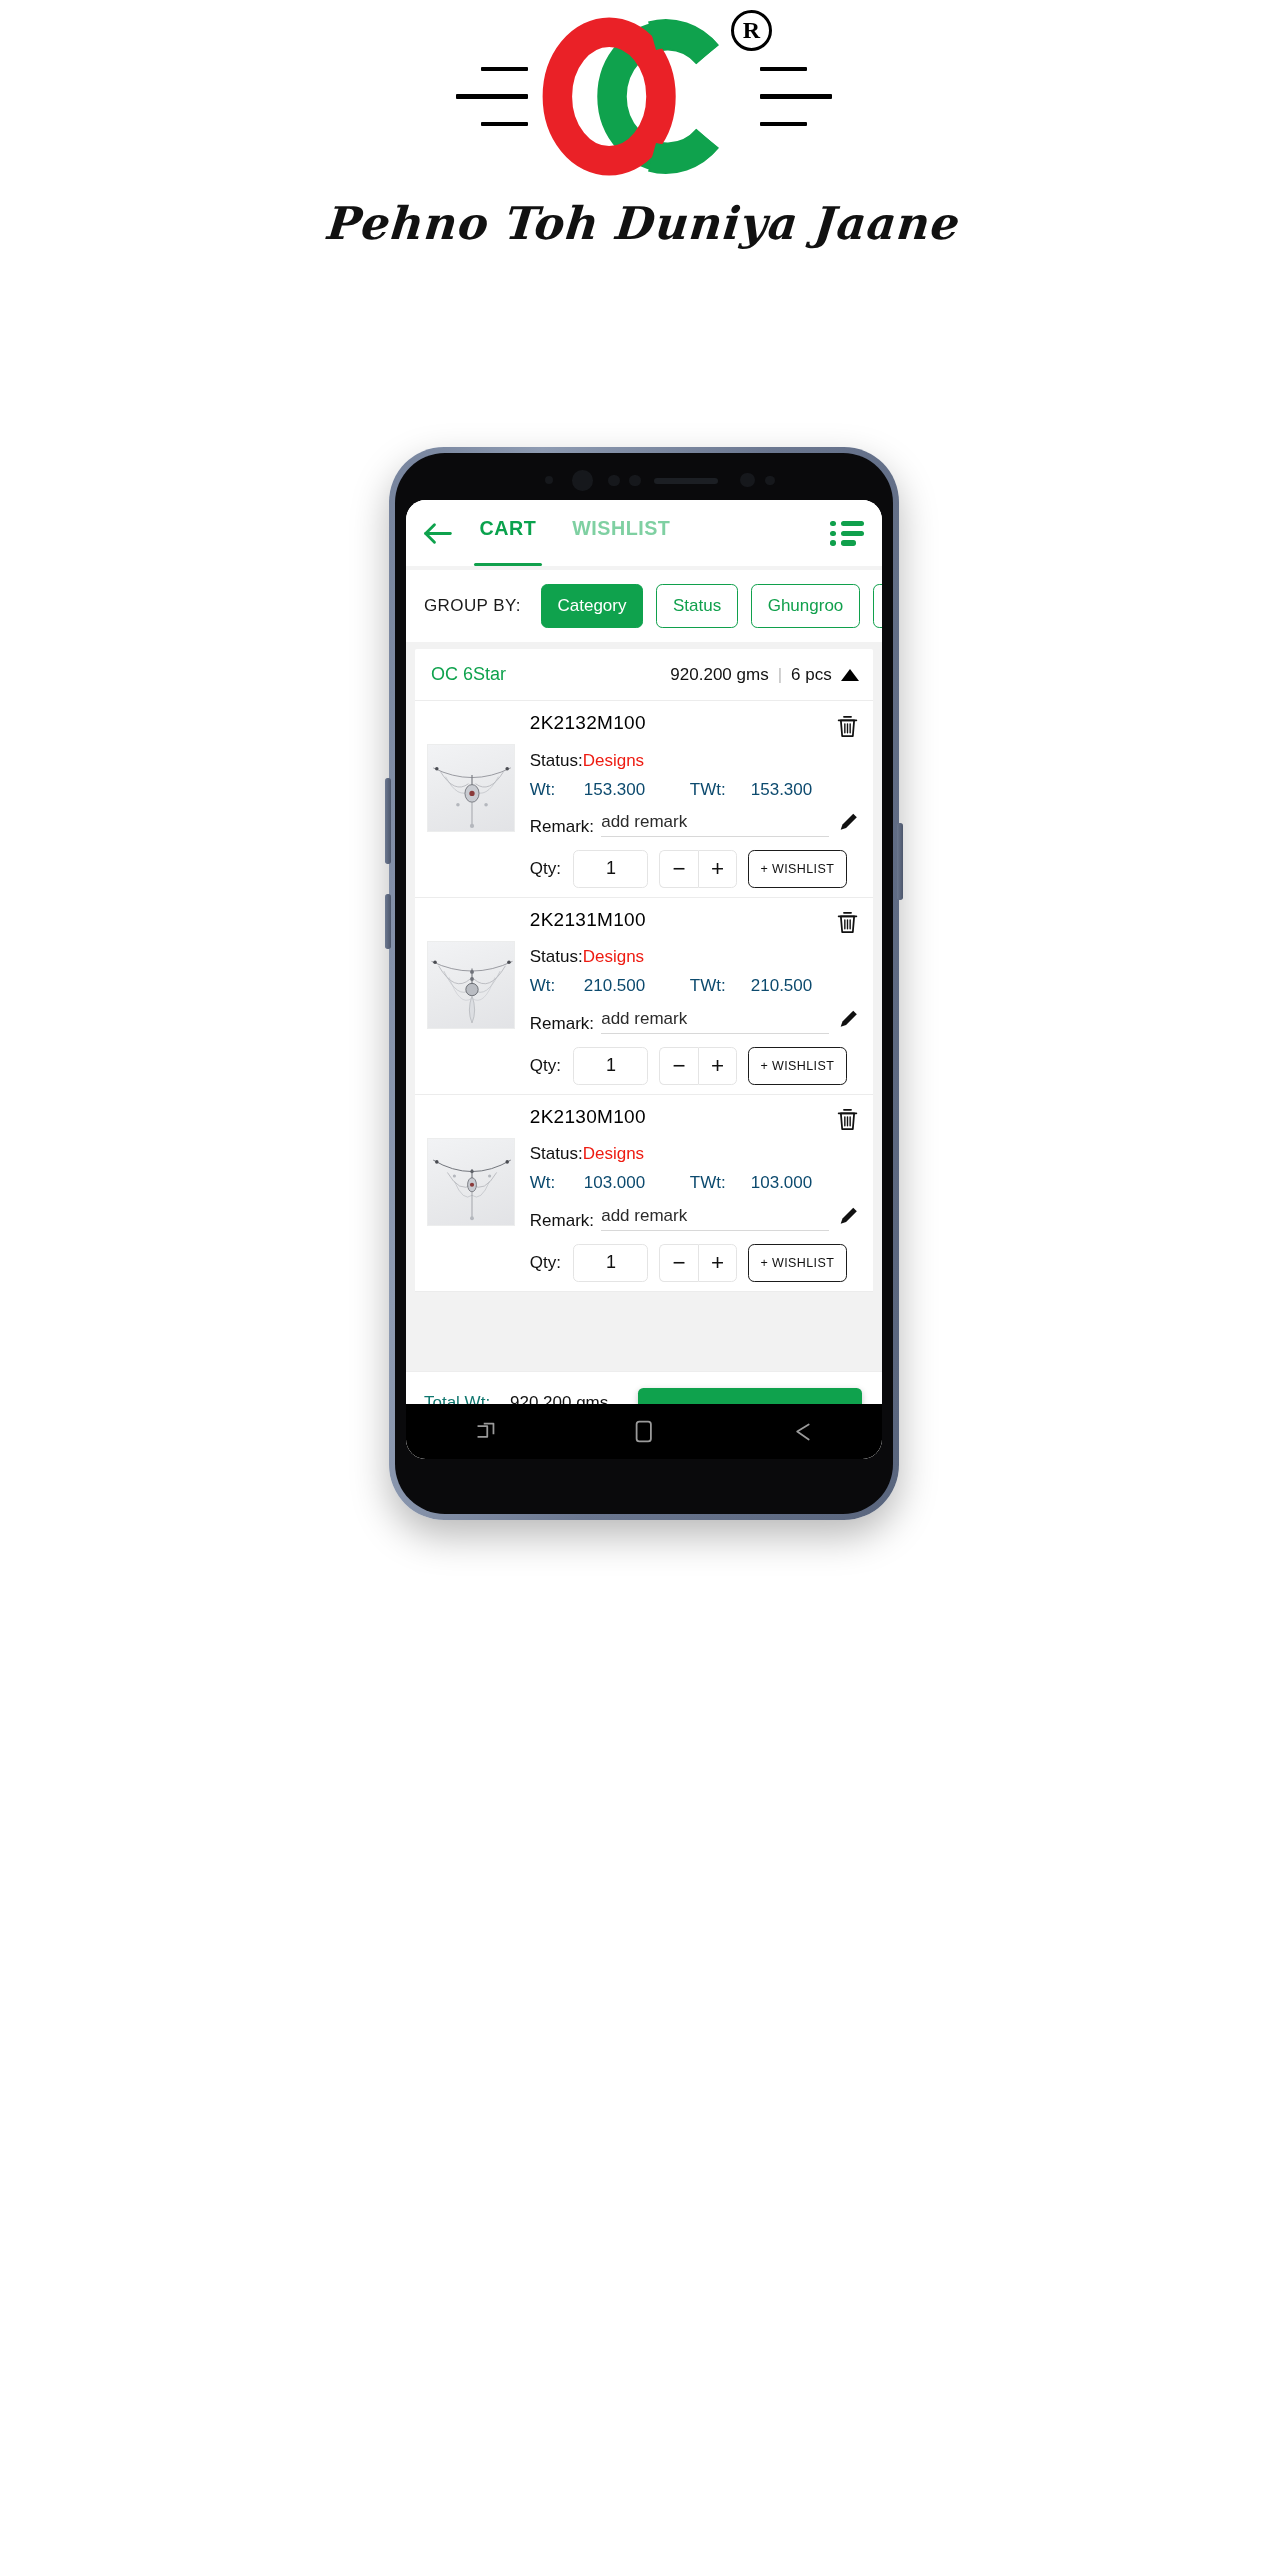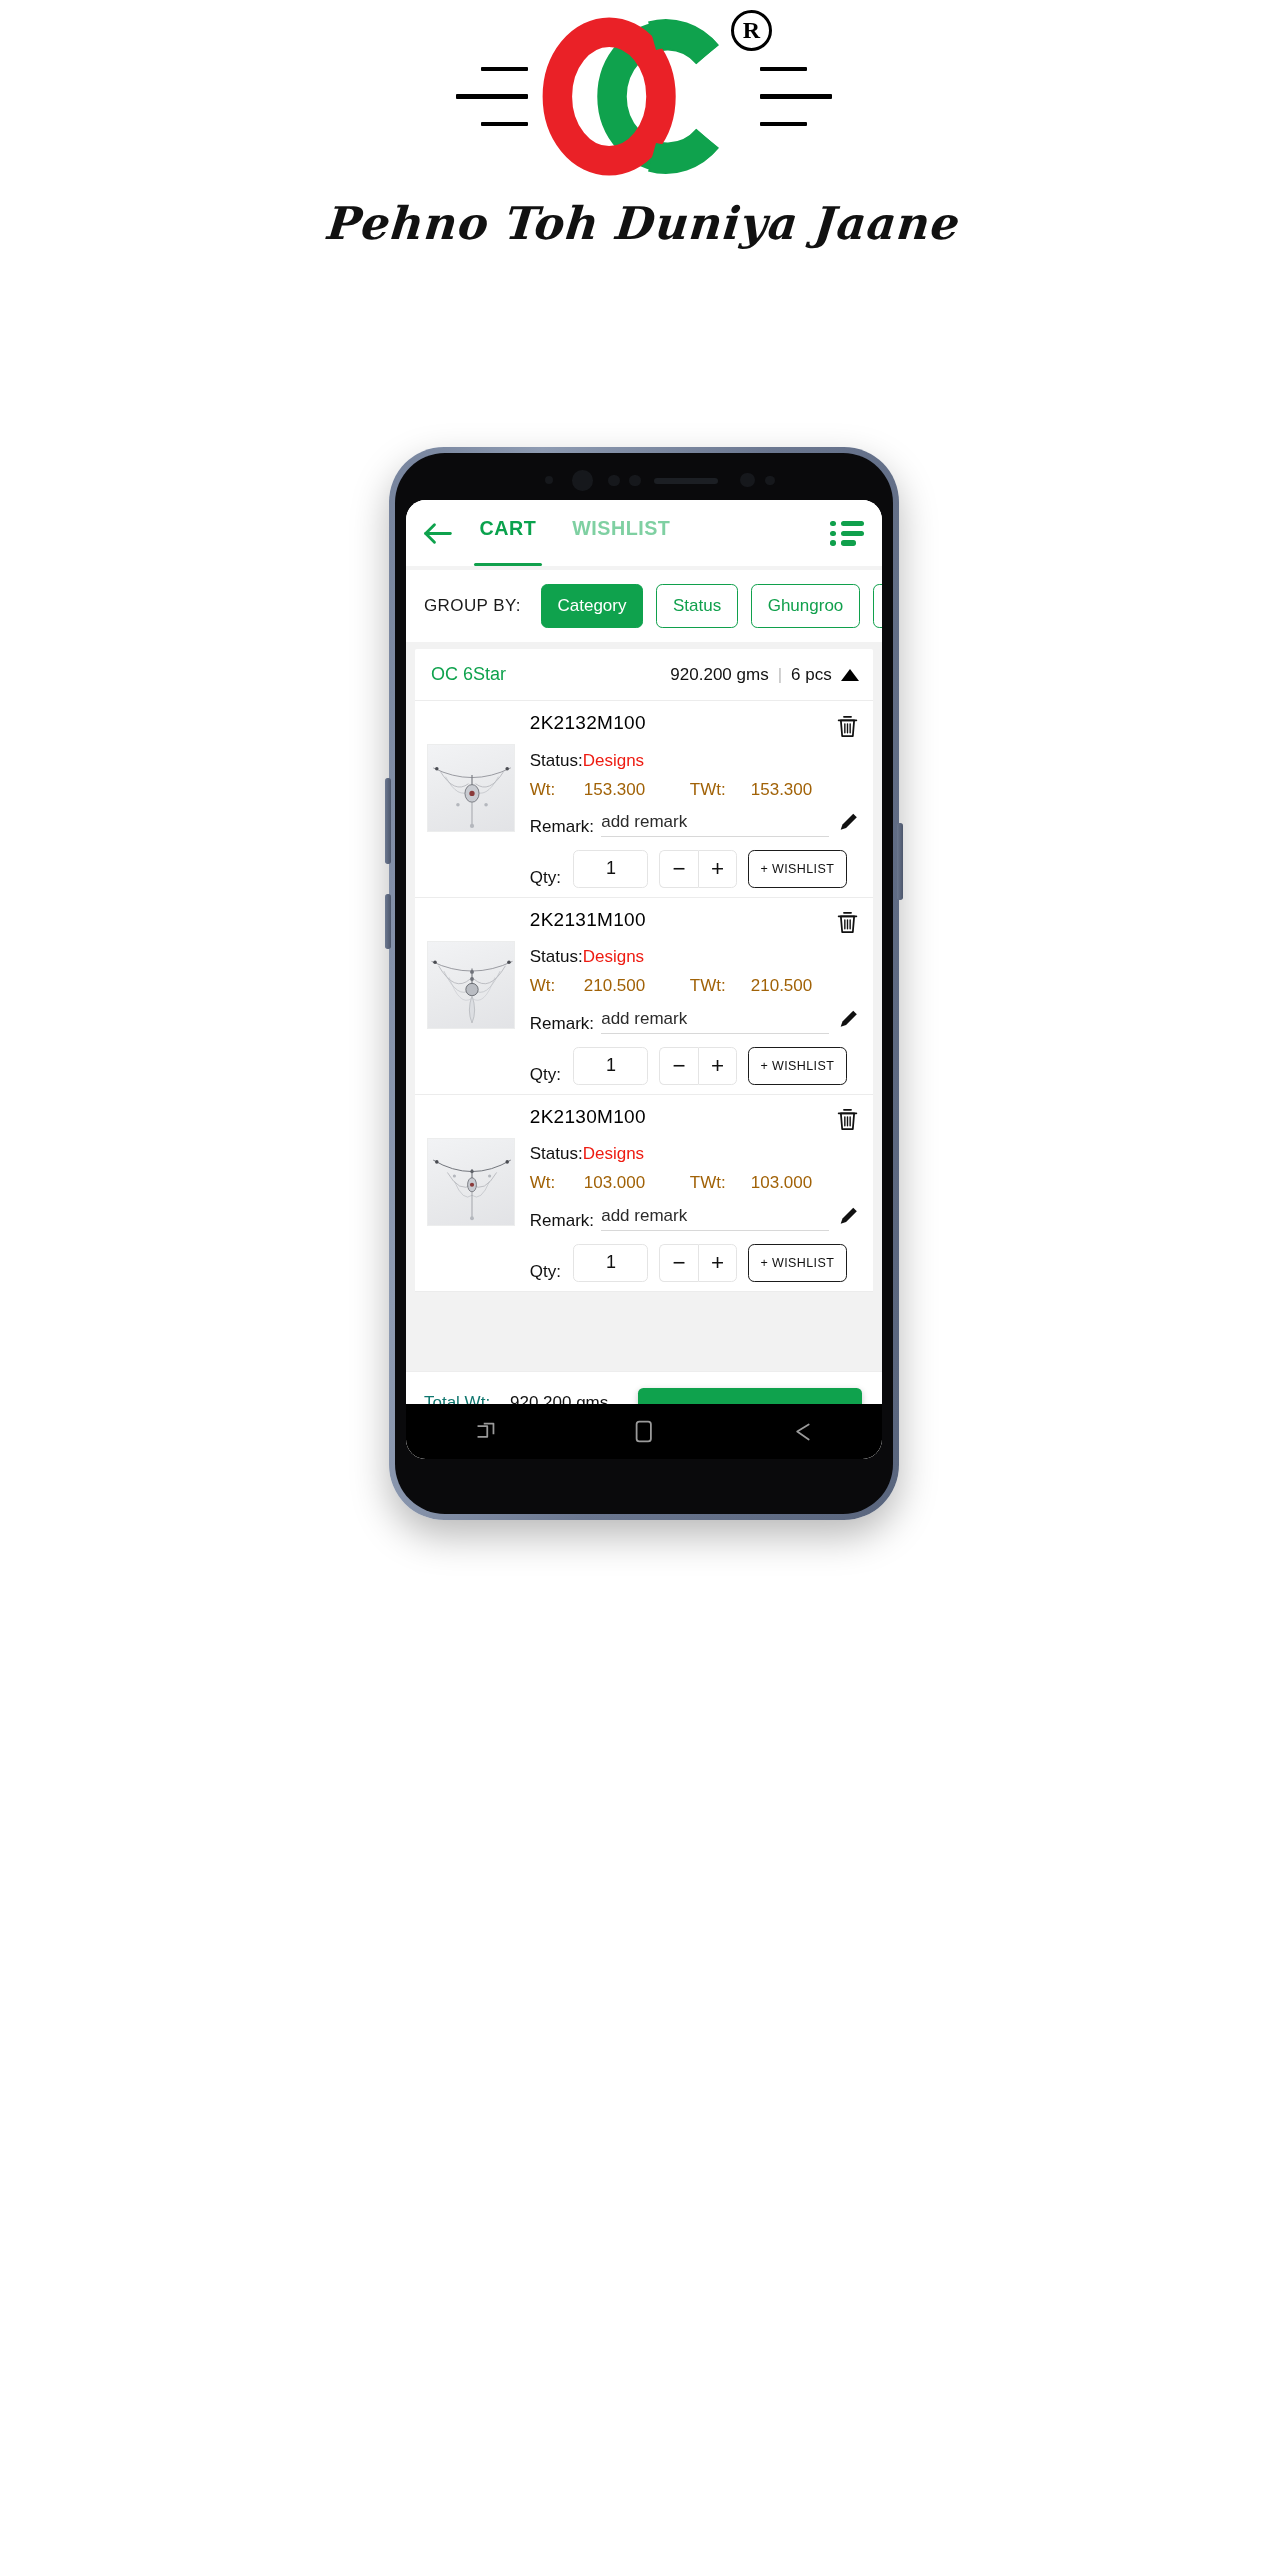--- a/index.html
+++ b/index.html
@@ -144,33 +144,33 @@
     background: linear-gradient(160deg,#f2f3f5 0%,#e9eaec 55%,#e2e3e6 100%);
     border: 0.9px solid #eceded; position: relative; overflow: hidden;
   }
   .thumb svg { position: absolute; inset: 0; }
   .item-main { flex: 1; padding-left: 14.3px; display: flex; flex-direction: column; }
   .row-code { display: flex; align-items: flex-start; }
   .code { font-size: 19px; color: #000000; letter-spacing: 0.3px; }
   .trash { margin-left: auto; padding: 1.8px 1.8px 0 1.8px; }
   .row-status { margin-top: 9px; font-size: 17px; color: #111; }
   .row-status .val { color: #ee1b11; }
-  .row-wt { margin-top: 9px; font-size: 17px; color: #a16207; display: flex; align-items: flex-end; }
+  .row-wt { margin-top: 9px; font-size: 17px; color: #0c4a6e; display: flex; align-items: flex-end; }
   .row-wt .lab { width: 54px; }
   .row-wt .num { min-width: 106px; }
   .row-wt .lab2 { width: 61px; }
   .row-remark { margin-top: 11.6px; display: flex; align-items: flex-end; }
   .rk-lab { font-size: 17px; color: #111; white-space: nowrap; }
   .rk-field {
     flex: 1; margin: 0 9px 0 7.2px;
     border-bottom: 0.9px solid #d8d8d8; padding-bottom: 4.5px;
     font-size: 17px; color: #2b2b2b;
   }
   .pencil { width: 23px; flex: none; padding-bottom: 1.8px; }
-  .row-qty { margin-top: 12.5px; display: flex; align-items: flex-end; }
+  .row-qty { margin-top: 12.5px; display: flex; align-items: center; }
   .qty-lab { font-size: 17px; color: #111; margin-right: 12.5px; }
   .qty-box {
     width: 75px; height: 38px; border: 0.9px solid #e4e4e4; border-radius: 5.4px;
     display: flex; align-items: center; justify-content: center;
     font-size: 18px; color: #111; background: #fff;
   }
   .stepper { display: flex; margin-left: 10.7px; }
   .step {
     width: 39px; height: 38px; border: 0.9px solid #e4e4e4; background: #fff;
     display: flex; align-items: center; justify-content: center;

